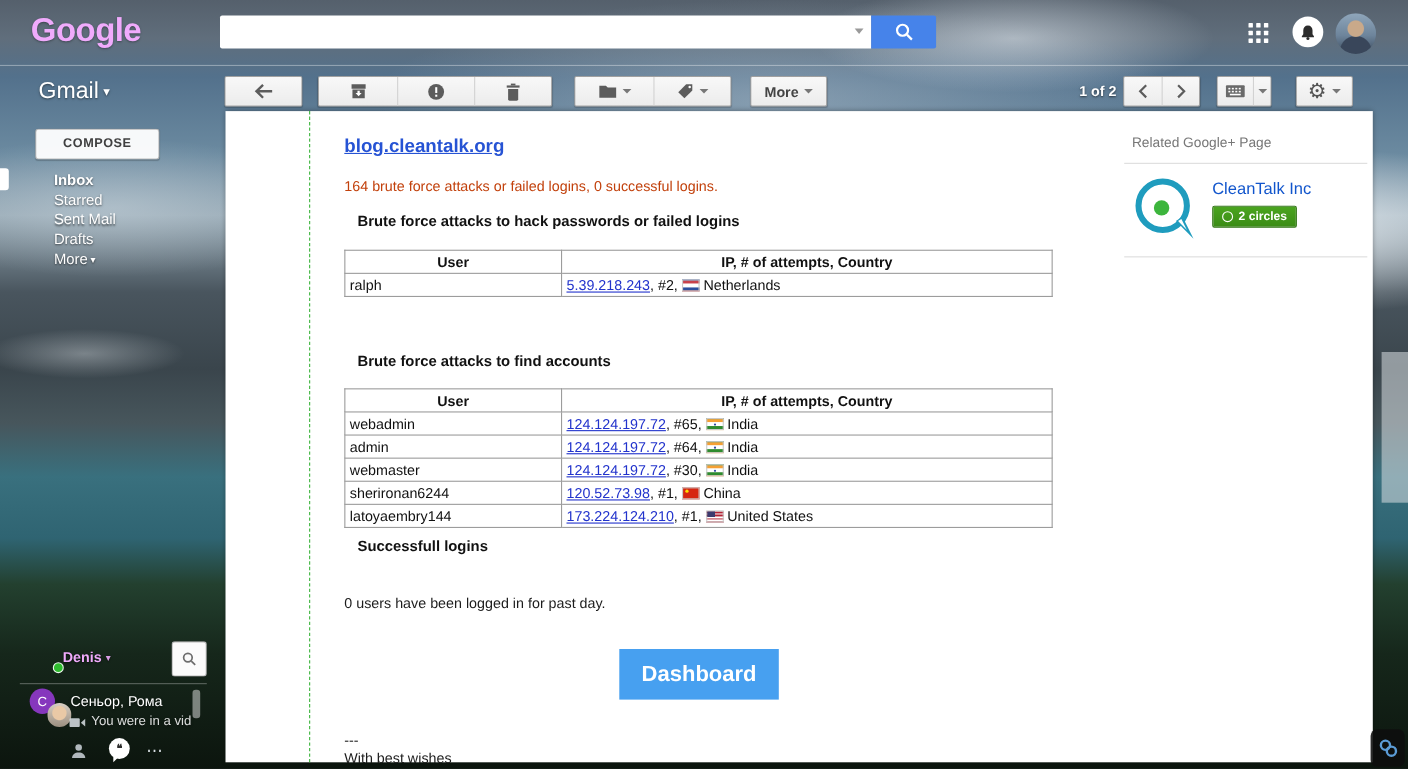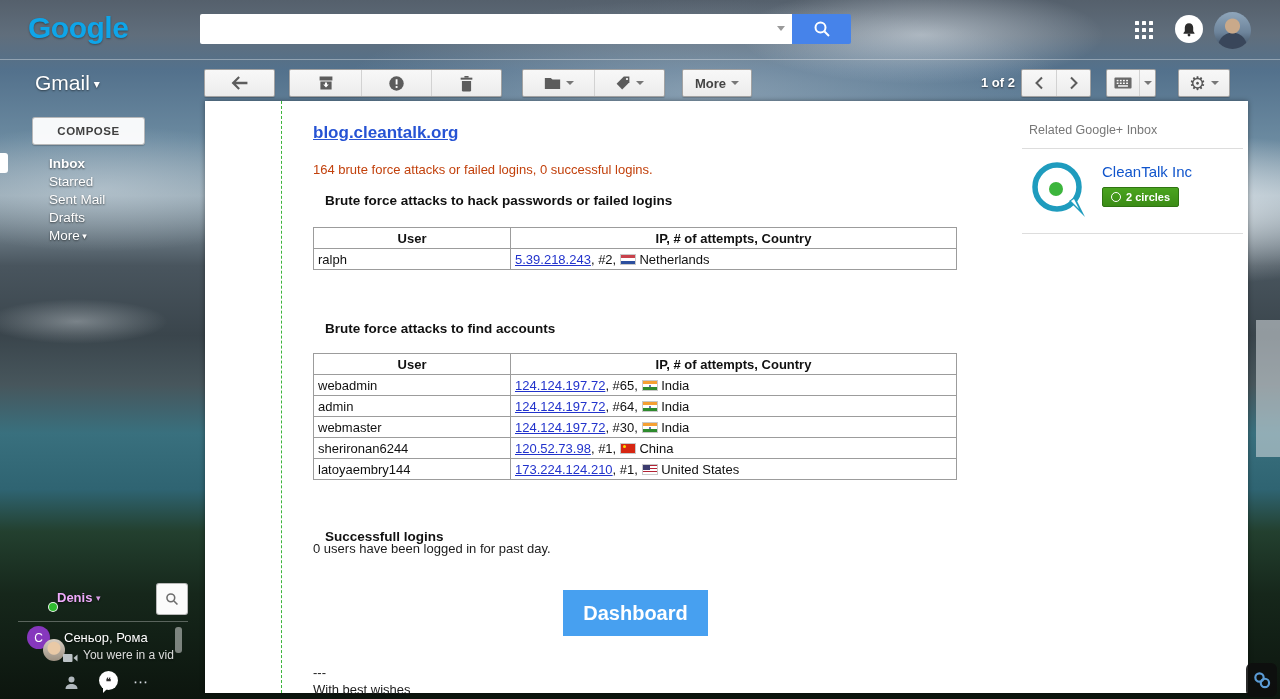--- a/index.html
+++ b/index.html
@@ -15,21 +15,21 @@
       radial-gradient(ellipse 520px 130px at 55% 13%, rgba(188,202,213,.45), transparent 70%),
       radial-gradient(ellipse 130px 32px at 6% 46%, rgba(236,241,245,.35), transparent 70%),
       linear-gradient(180deg,
         #55606c 0%, #606e7c 5%, #53718c 10%, #6b8aa0 20%, #93a6b2 28%,
         #49555e 38%, #3a454c 48%, #47565c 55%, #39707e 62%, #2f6472 70%,
         #23402f 76%, #16271b 85%, #0c150e 100%);
   }
   .topbar-sep{position:absolute;left:0;top:59px;width:1280px;height:1px;background:rgba(255,255,255,.35);}
 
   
-  .logo{position:absolute;left:28px;top:11px;color:#0ea5e9;font-size:30px;font-weight:bold;letter-spacing:-.5px;text-shadow:0 1px 2px rgba(0,0,0,.35);}
+  .logo{position:absolute;left:28px;top:11px;color:#f0abfc;font-size:30px;font-weight:bold;letter-spacing:-.5px;text-shadow:0 1px 2px rgba(0,0,0,.35);}
   .searchwrap{position:absolute;left:200px;top:14px;height:30px;display:flex;}
   .searchbox{width:592px;height:30px;background:#fff;border:none;border-radius:2px 0 0 2px;padding:0 24px 0 10px;font-size:14px;box-sizing:border-box;outline:none;}
   .search-caret{position:absolute;right:66px;top:12px;width:0;height:0;border-left:4px solid transparent;border-right:4px solid transparent;border-top:5px solid #9a9a9a;}
   .searchbtn{width:59px;height:30px;background:#4683ea;border:none;border-radius:0 2px 2px 0;display:flex;align-items:center;justify-content:center;cursor:pointer;}
   .appgrid{position:absolute;left:1135px;top:21px;width:18px;height:18px;display:grid;grid-template-columns:repeat(3,4px);grid-template-rows:repeat(3,4px);gap:3px;cursor:pointer;}
   .appgrid span{background:#fff;border-radius:.5px;}
   .bellwrap{position:absolute;left:1175px;top:15px;width:28px;height:28px;border-radius:50%;background:#fff;display:flex;align-items:center;justify-content:center;cursor:pointer;}
   .avatar-top{position:absolute;left:1214px;top:12px;width:37px;height:37px;border-radius:50%;cursor:pointer;
     background:radial-gradient(circle at 50% 38%, #c9a98a 0 7px, transparent 8px),
                radial-gradient(circle at 50% 95%, #39465a 0 14px, transparent 15px),
@@ -311,31 +311,31 @@
             <td class="c-user">sherironan6244</td>
             <td><a class="iplink">120.52.73.98</a>, #1, <span class="flag flag-cn"></span> China</td>
           </tr>
           <tr>
             <td class="c-user">latoyaembry144</td>
             <td><a class="iplink">173.224.124.210</a>, #1, <span class="flag flag-us"></span> United States</td>
           </tr>
         </tbody>
     </table>
 
-    <div class="sec-h" style="top:428px;">Successfull logins</div>
+    <div class="sec-h" style="top:388px;">Successfull logins</div>
     <div class="success-p">0 users have been logged in for past day.</div>
 
     <button class="dashbtn">Dashboard</button>
 
     <div class="sig">
       <div>---</div>
       <div>With best wishes</div>
     </div>
 
-    <div class="gp-title">Related Google+ Inbox</div>
+    <div class="gp-title">Related Google+ Page</div>
     <div class="gp-div1"></div>
     <div class="gp-logo">
       <svg width="62" height="64" viewBox="0 0 62 64">
         <circle cx="28" cy="28" r="22" fill="#fff" stroke="#1f9cbe" stroke-width="5.5"></circle>
         <path d="M40 42 L56 58 L46 38 Z" fill="#1f9cbe"></path>
         <path d="M42 42 L50 50 L45 40 Z" fill="#fff"></path>
         <circle cx="27" cy="30" r="7" fill="#3cb53c"></circle>
       </svg>
     </div>
     <a class="gp-name">CleanTalk Inc</a>

